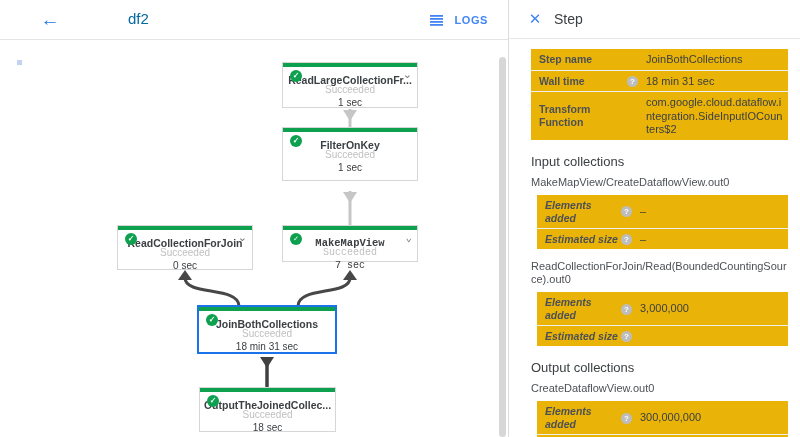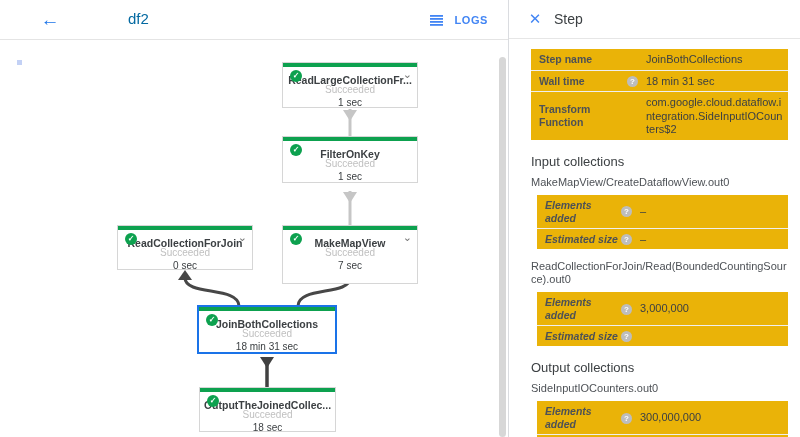--- a/index.html
+++ b/index.html
@@ -101,42 +101,42 @@
       <div class="bar"></div>
       <div class="title-row">
         <span class="check-icon"></span>
         <span class="title">ReadLargeCollectionFr...</span>
         <span class="chev-icon"></span>
       </div>
       <div class="status">Succeeded</div>
       <div class="time">1 sec</div>
     </div>
 
-    <div class="node" style="left:282px; top:96px; width:136px; height:47px;">
+    <div class="node" style="left:282px; top:87px; width:136px; height:54px;">
       <div class="bar"></div>
       <div class="title-row">
         <span class="check-icon"></span>
         <span class="title">FilterOnKey</span>
       </div>
       <div class="status">Succeeded</div>
       <div class="time">1 sec</div>
     </div>
 
     <div class="node" style="left:117px; top:185px; width:136px; height:45px;">
       <div class="bar"></div>
       <div class="title-row">
         <span class="check-icon"></span>
         <span class="title">ReadCollectionForJoin</span>
         <span class="chev-icon"></span>
       </div>
       <div class="status">Succeeded</div>
       <div class="time">0 sec</div>
     </div>
 
-    <div class="node" style="left:282px; top:185px; width:136px; height:59px;">
+    <div class="node" style="left:282px; top:185px; width:136px; height:37px;font-family:Liberation Mono, monospace;">
       <div class="bar"></div>
       <div class="title-row">
         <span class="check-icon"></span>
         <span class="title">MakeMapView</span>
         <span class="chev-icon"></span>
       </div>
       <div class="status">Succeeded</div>
       <div class="time">7 sec</div>
     </div>
 
@@ -213,21 +213,21 @@
           <span class="mvalue">3,000,000</span>
         </div>
         <div class="mrow">
           <span class="mlabel">Estimated size</span>
           <span class="help-icon"></span>
         </div>
       </div>
 
       <div class="section-heading">Output collections</div>
 
-      <div class="collection-name" style="margin-top:0;">SideInputIOCounters.out0</div>
+      <div class="collection-name" style="margin-top:0;">CreateDataflowView.out0</div>
       <div class="metric-block">
         <div class="mrow">
           <span class="mlabel">Elements added</span>
           <span class="help-icon"></span>
           <span class="mvalue">300,000,000</span>
         </div>
         <div class="mrow">
           
           
           

